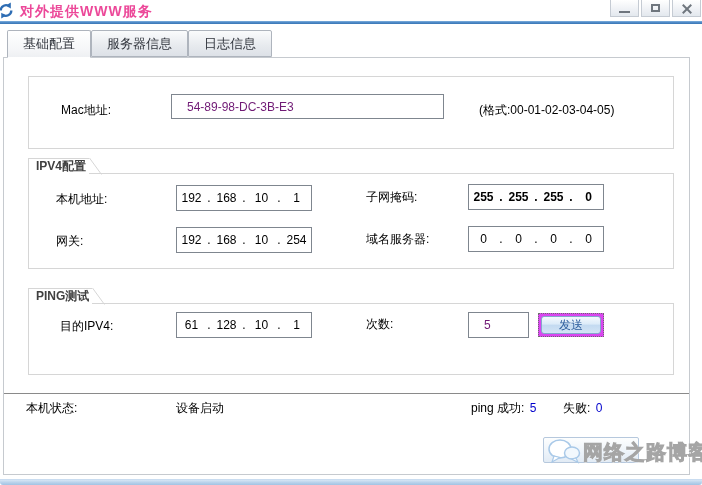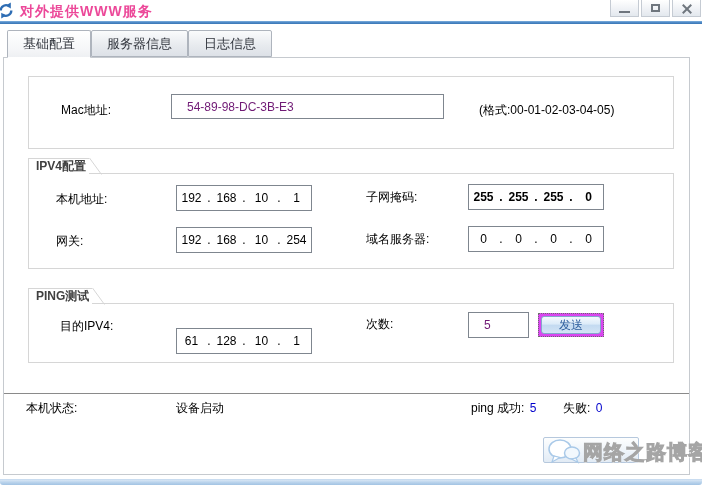--- a/index.html
+++ b/index.html
@@ -230,30 +230,30 @@
     <div class="ipbox" style="left:464px; top:168px;">
       <span class="seg">0</span>
         <span class="dot">.</span>
         <span class="seg">0</span>
         <span class="dot">.</span>
         <span class="seg">0</span>
         <span class="dot">.</span>
         <span class="seg">0</span>
     </div>
 
-    <div class="groupbox" style="left:24px; top:245px; width:646px; height:60px;">
+    <div class="groupbox" style="left:24px; top:245px; width:646px; height:72px;">
       <div class="grouptab">
         <span>PING测试</span>
         <svg class="diag" width="13" height="17">
           <line x1="0.5" y1="0" x2="12.5" y2="16.5" stroke="#d6d6d6" stroke-width="1"></line>
         </svg>
       </div>
     </div>
     <span class="flabel" style="left:56px; top:260px;text-align:center;">目的IPV4:</span>
-    <div class="ipbox" style="left:172px; top:270px;">
+    <div class="ipbox" style="left:172px; top:254px;">
       <span class="seg">61</span>
         <span class="dot">.</span>
         <span class="seg">128</span>
         <span class="dot">.</span>
         <span class="seg">10</span>
         <span class="dot">.</span>
         <span class="seg">1</span>
     </div>
     <span class="flabel" style="left:362px; top:258px;">次数:</span>
     <input class="txt" style="left: 464px; top: 254px; width: 61px; height: 26px;" value="5">

